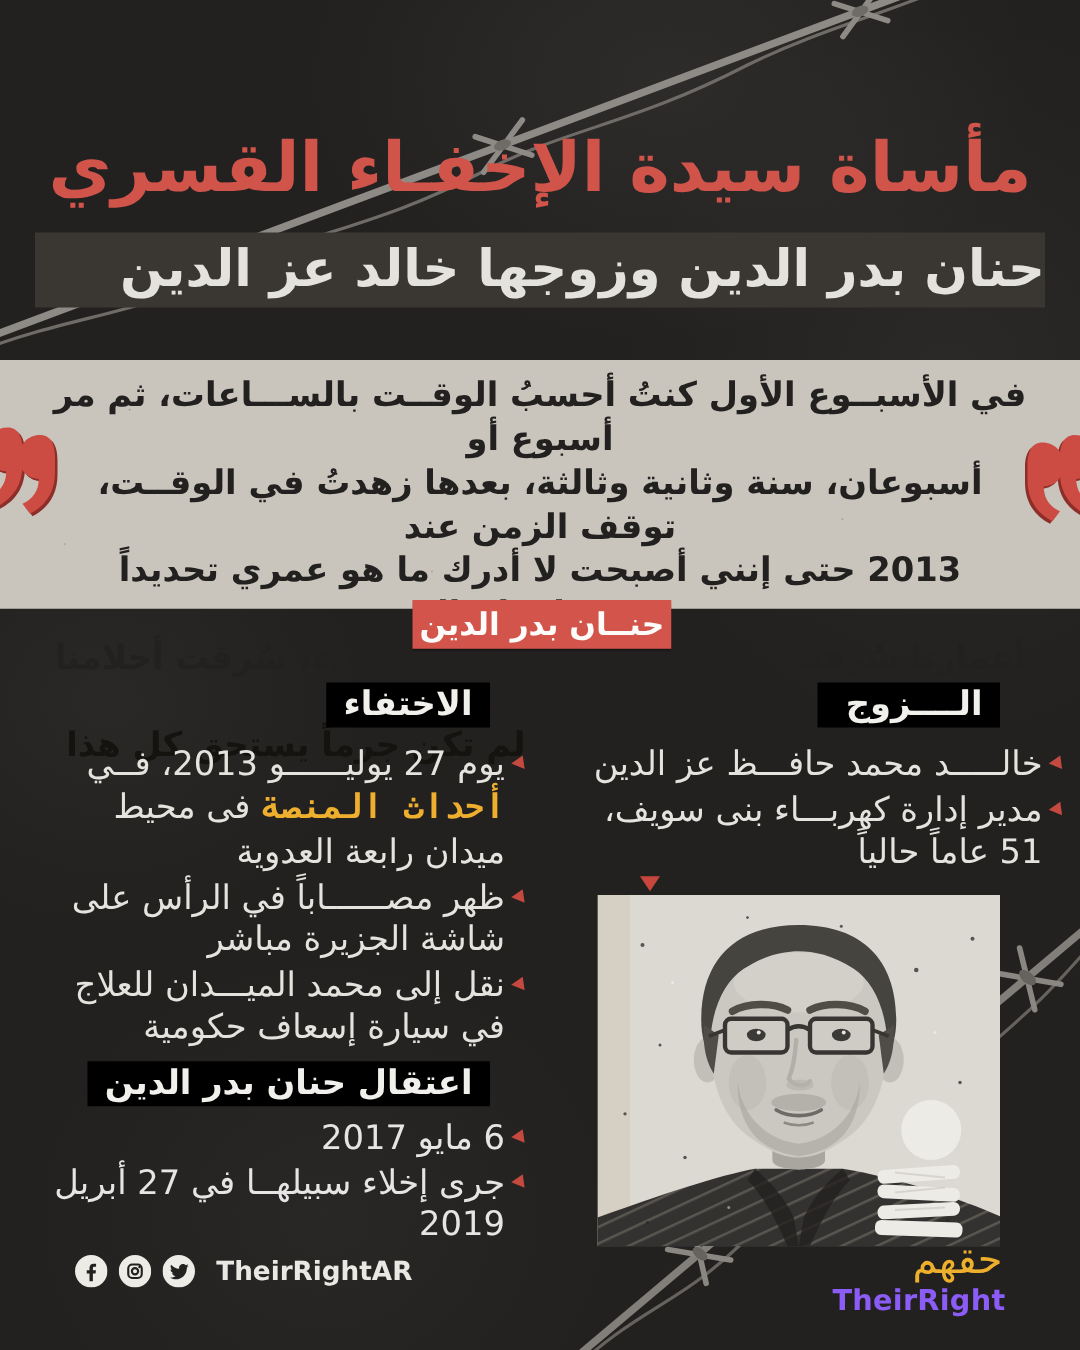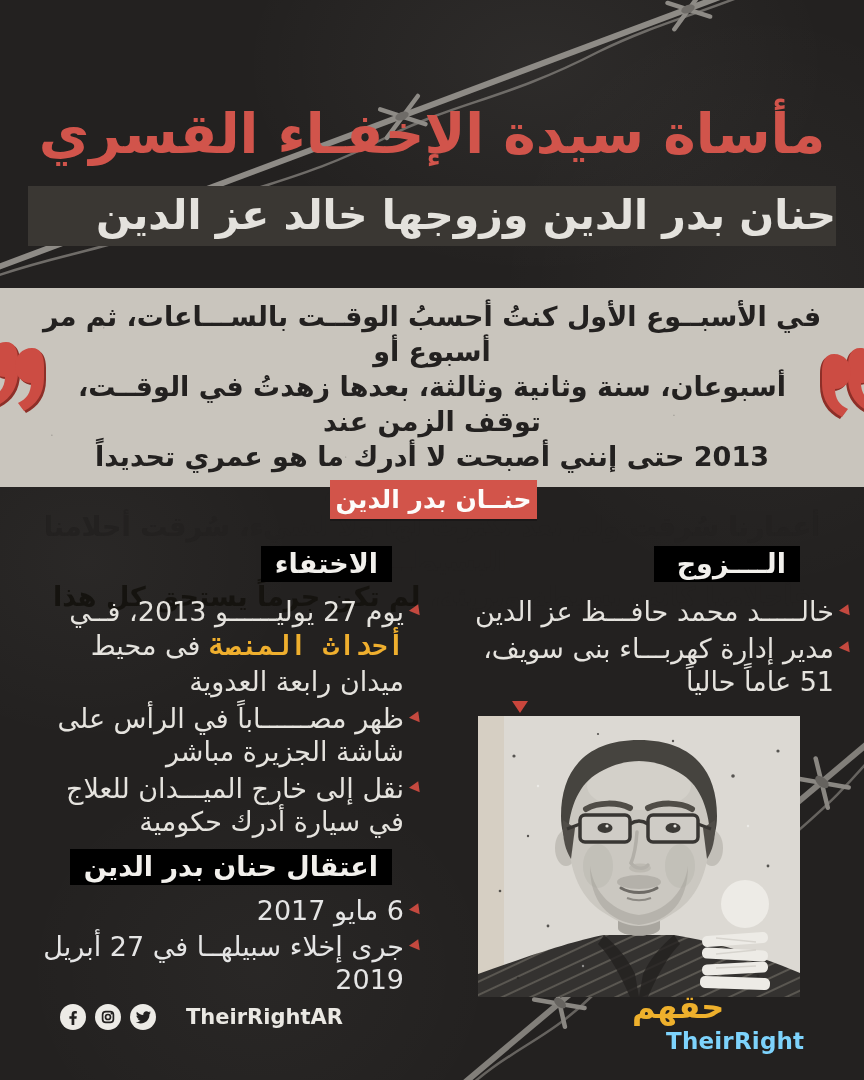--- a/index.html
+++ b/index.html
@@ -52,26 +52,26 @@
   .hdr-wrap{text-align:right;}
   .arrest{position:absolute;left:24px;top:849px;width:380px;direction:rtl;}
   .arrest ul{list-style:none;margin:9px 0 0 0;padding:0;}
   .arrest li{position:relative;text-align:right;color:#e5e5e5;font-size:27px;font-weight:500;
          line-height:33.5px;margin-bottom:2px;}
   .photo{position:absolute;left:478px;top:716px;width:322px;height:281px;z-index:3;}
   .photo-marker{position:absolute;left:512px;top:701px;width:0;height:0;z-index:3;
        border-left:8px solid transparent;border-right:8px solid transparent;
        border-top:12px solid #c9463c;}
   .logomark{position:absolute;left:696px;top:876px;width:76px;height:118px;z-index:4;}
-  .logo-ar{position:absolute;left:632px;top:988px;width:136px;z-index:4;text-align:left;
-       direction:rtl;color:#eeb02c;font-size:32px;font-weight:700;}
+  .logo-ar{position:absolute;left:666px;top:988px;width:136px;z-index:4;text-align:right;
+       direction:rtl;color:#eeb02c;font-size:32px;font-weight:400;}
   .logo-en{position:absolute;left:666px;top:1028px;width:136px;z-index:4;text-align:center;
-       color:#7dd3fc;font-size:23px;font-weight:800;letter-spacing:0.2px;}
+       color:#8b5cf6;font-size:23px;font-weight:800;letter-spacing:0.2px;}
   .social{position:absolute;left:60px;top:1004px;display:flex;align-items:center;gap:9px;z-index:4;}
-  .social .handle{color:#eae8e3;font-size:21px;font-weight:800;margin-right:4px;margin-left:15px;padding-left:6px;}
+  .social .handle{color:#eae8e3;font-size:21px;font-weight:800;margin-right:4px;margin-left:2px;padding-left:6px;}
   .icon-circle{width:26px;height:26px;display:block;}
 </style>
 </head>
 <body>
 
 <div class="stage">
 
   <div class="tex"></div>
 
   <svg class="layer" width="864" height="300" viewBox="0 0 864 300">
@@ -179,21 +179,21 @@
       <li>
         <span class="tri"></span>
         <span>يوم 27 يوليــــــو 2013، فــي </span><span class="hl">أحداث المنصة</span><span> فى محيط ميدان رابعة العدوية</span>
       </li>
       <li>
         <span class="tri"></span>
         <span>ظهر مصــــــاباً في الرأس على شاشة الجزيرة مباشر</span>
       </li>
       <li>
         <span class="tri"></span>
-        <span>نقل إلى خارج الميـــدان للعلاج في سيارة أدرك حكومية</span>
+        <span>نقل إلى محمد الميـــدان للعلاج في سيارة إسعاف حكومية</span>
       </li>
     </ul>
   </section>
 
   <section class="arrest">
     <div class="hdr-wrap">
       <span class="hdr-band">اعتقال حنان بدر الدين</span>
     </div>
     <ul>
       <li>

